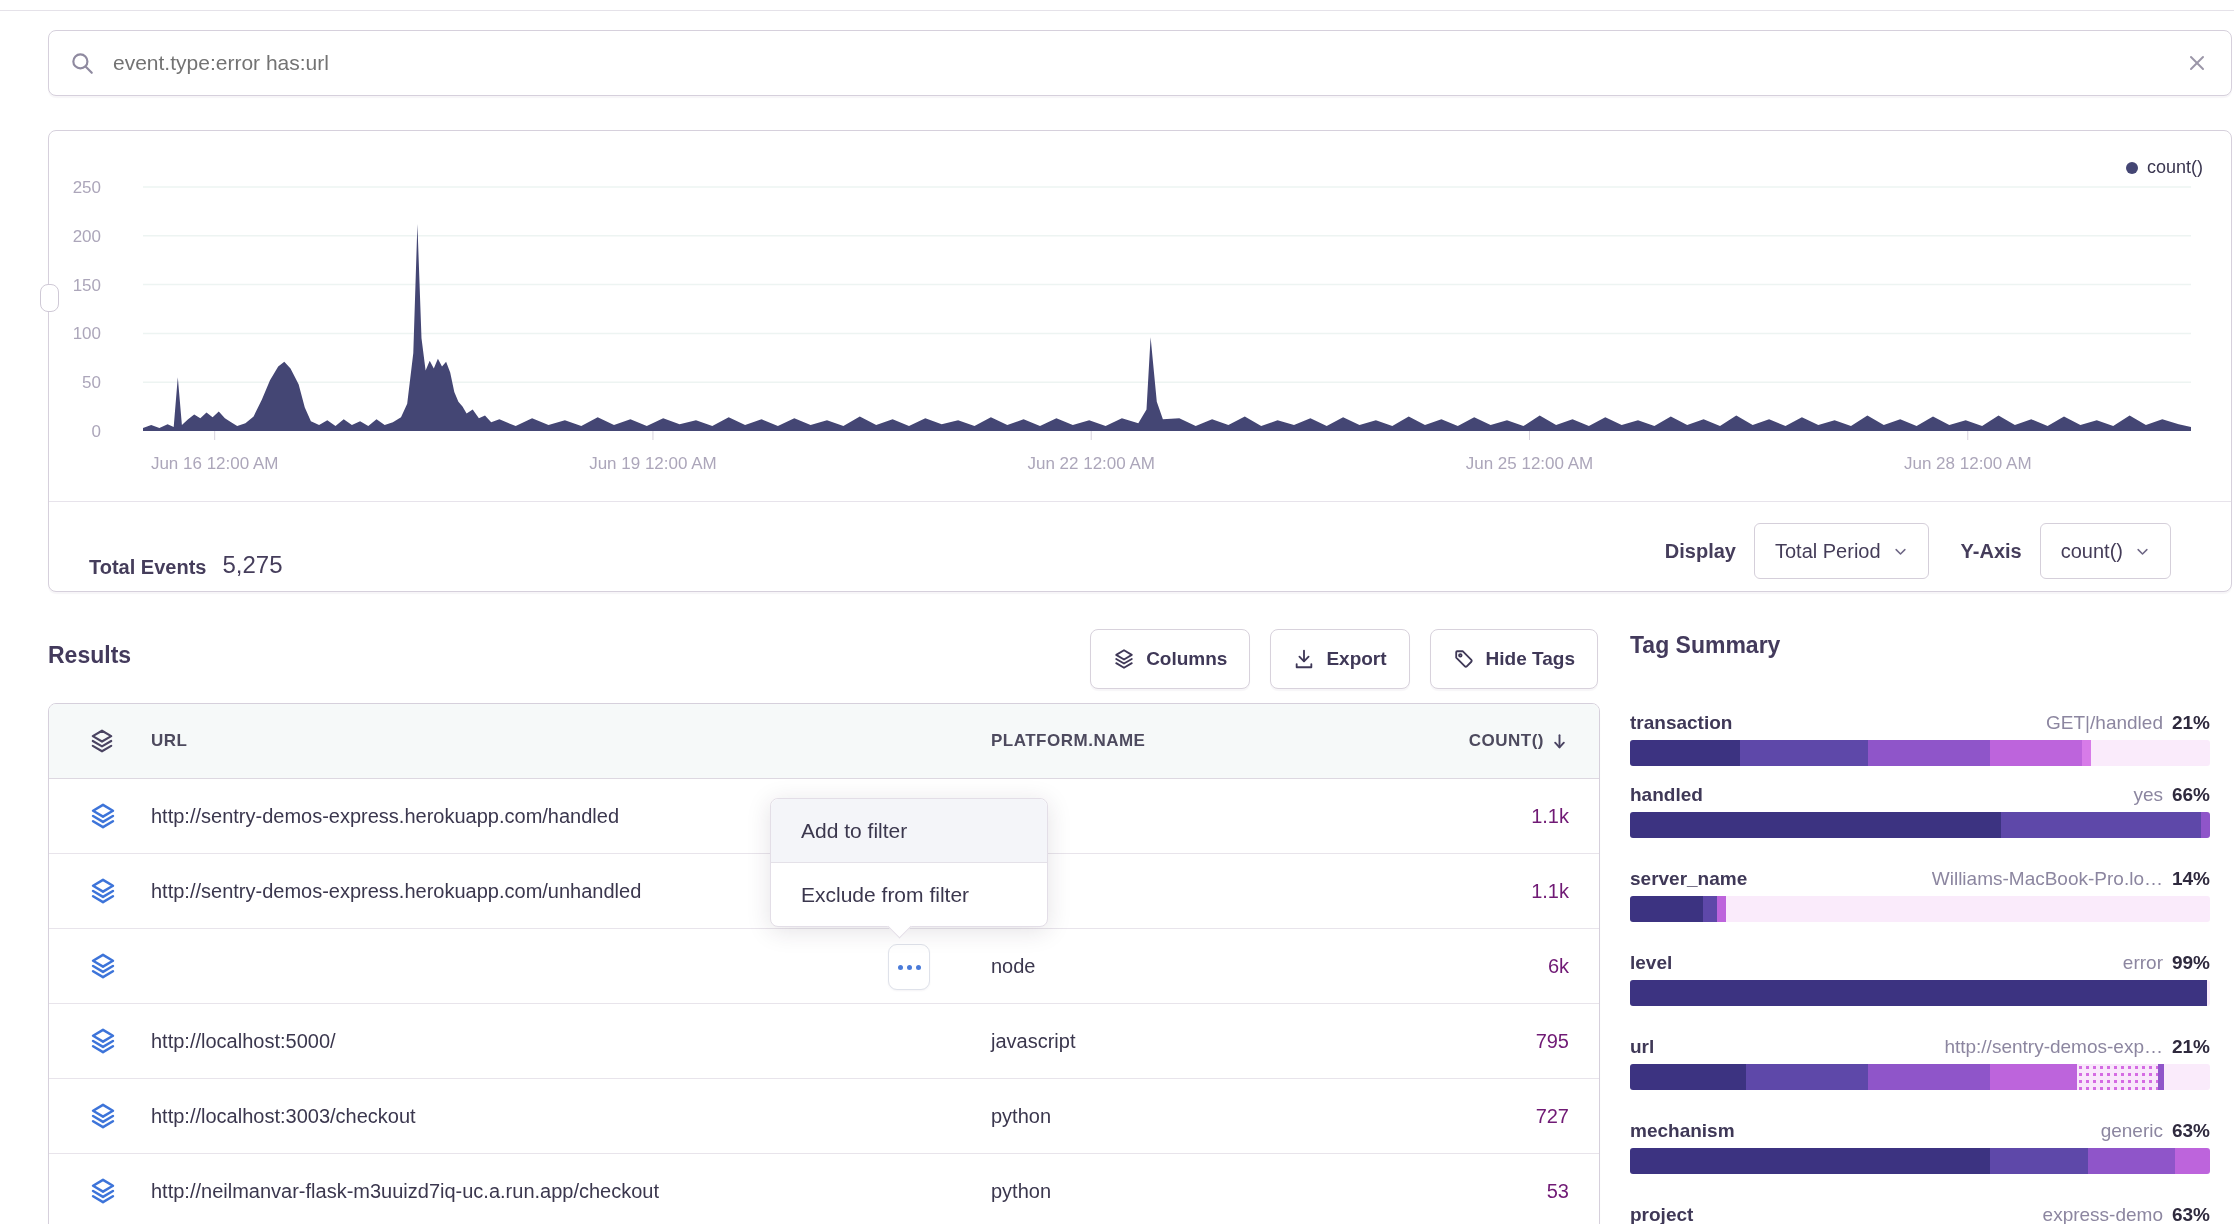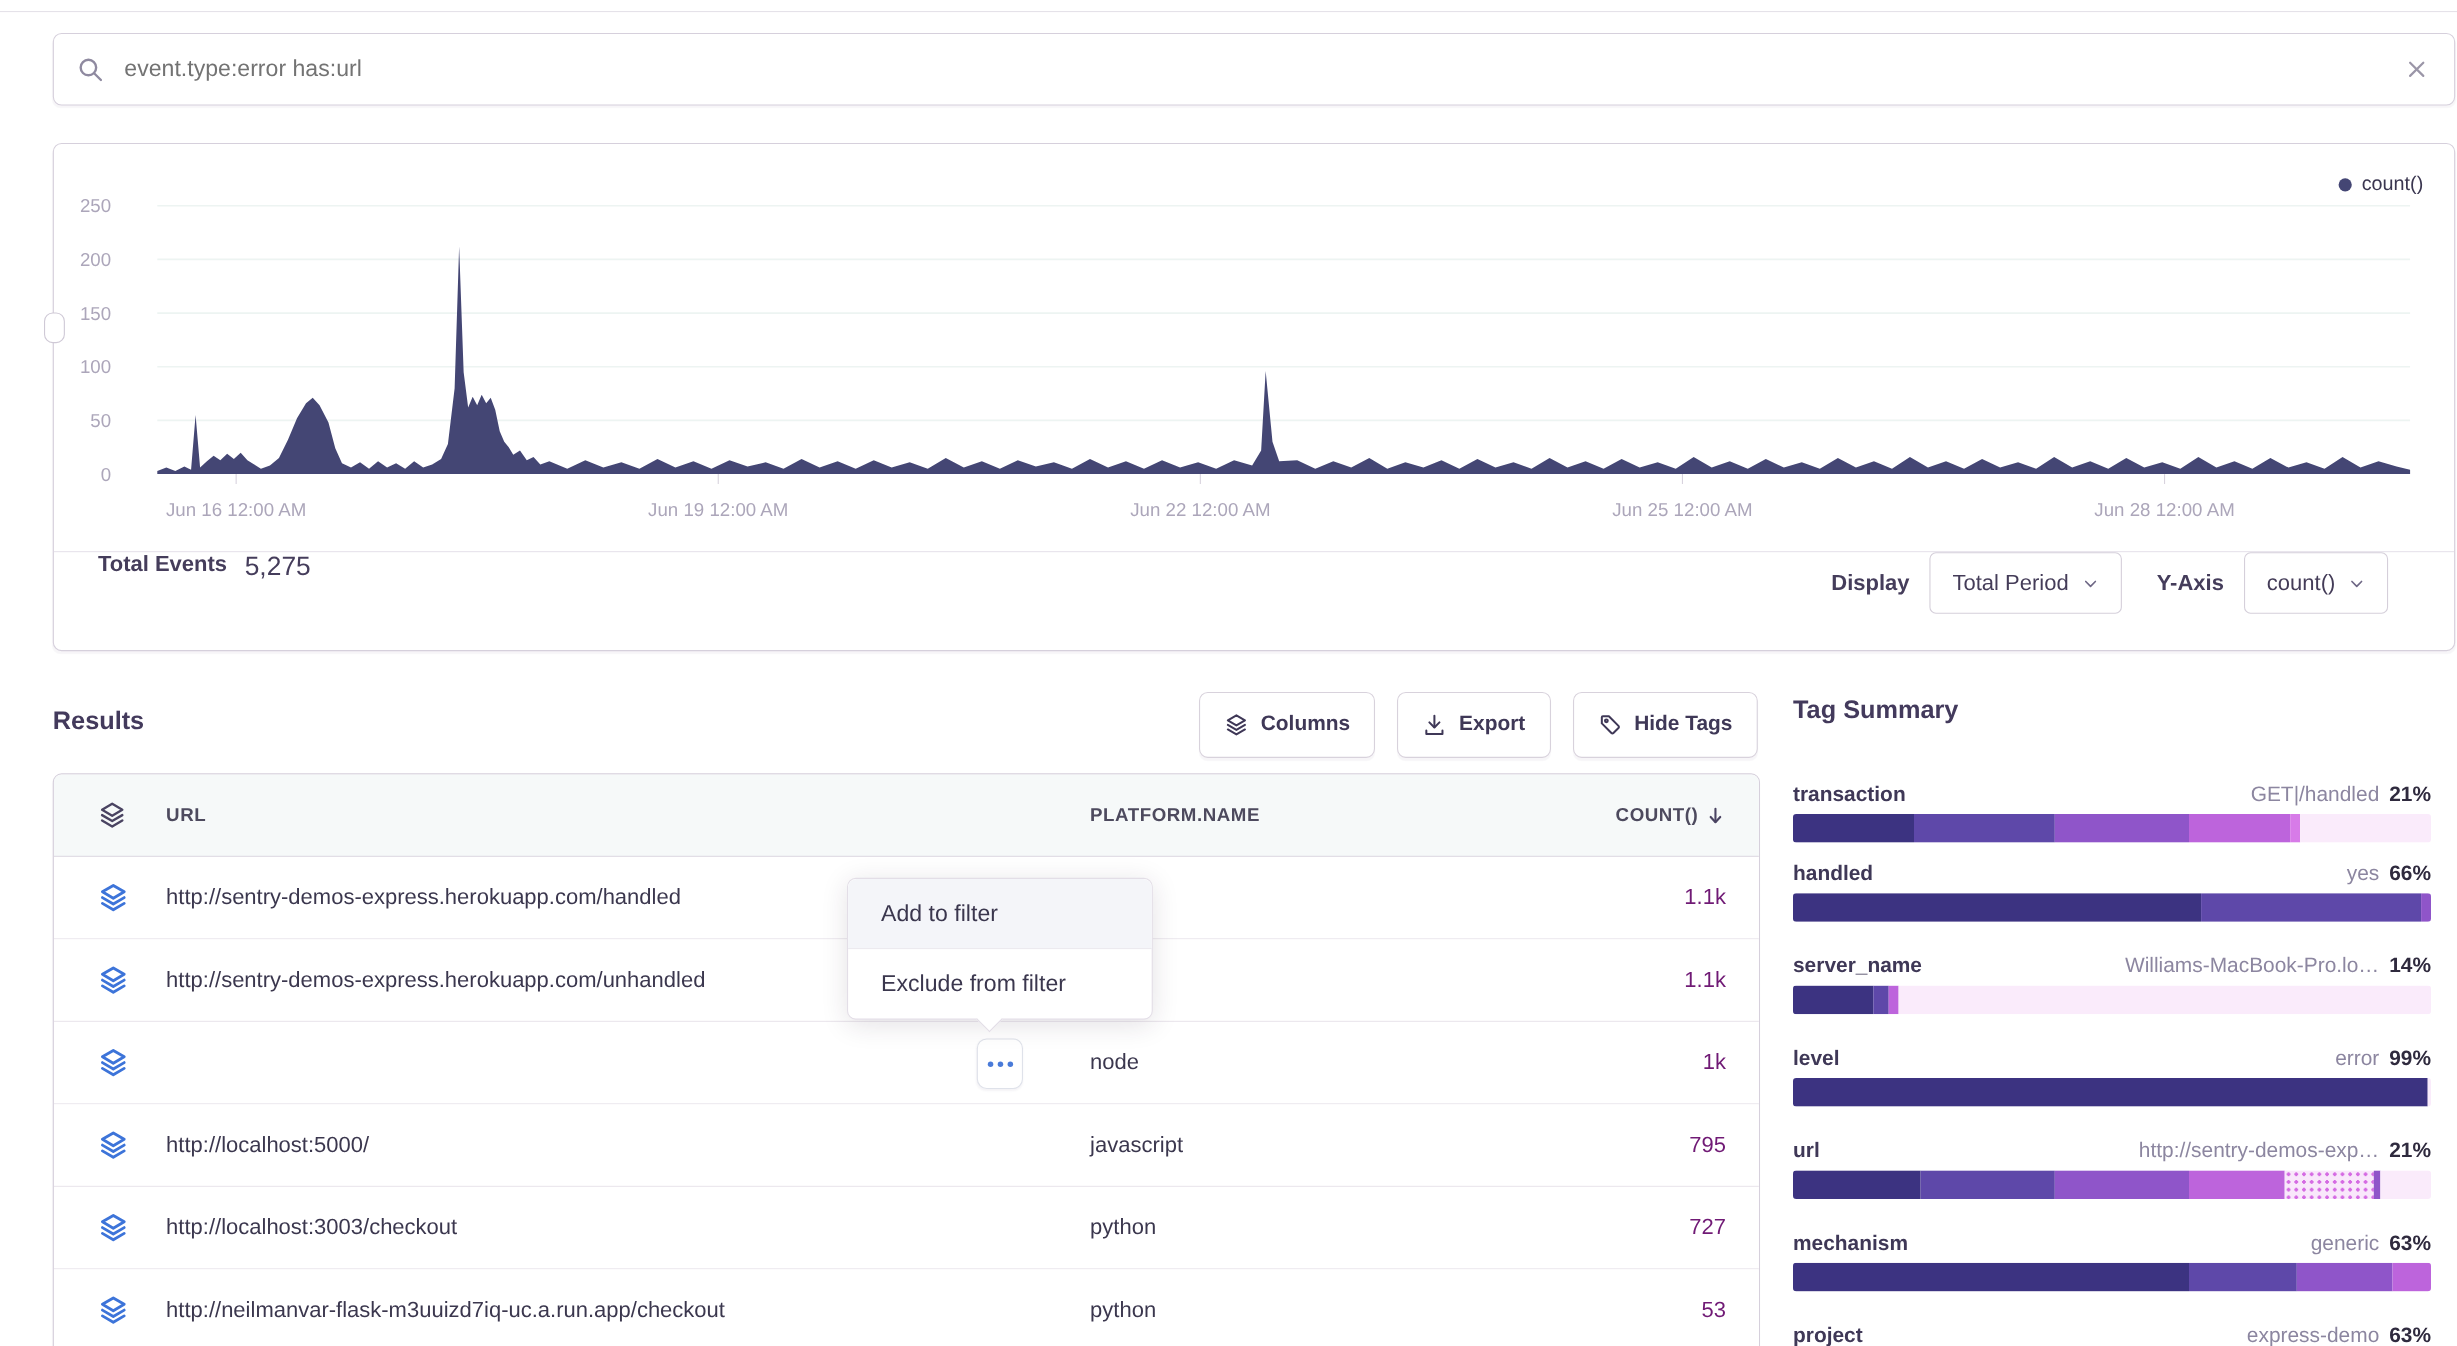--- a/index.html
+++ b/index.html
@@ -15,21 +15,21 @@
         font-family:"Liberation Sans", sans-serif;background:transparent;}
   #search-clear{margin-right:22px;cursor:pointer;flex:0 0 auto;}
   
   #chart-card{left:48px;top:130px;width:2182px;height:460px;}
   #chart-svg{position:absolute;left:0;top:0;width:2182px;height:360px;}
   .ax{font-size:17px;fill:#ACA6BA;font-family:"Liberation Sans", sans-serif;}
   #legend{position:absolute;top:26px;right:28px;display:flex;align-items:center;gap:9px;}
   #legend .dot{width:12px;height:12px;border-radius:50%;}
   #legend .lbl{font-size:18px;color:#3A3650;}
   #chart-footer{position:absolute;left:0;right:0;top:370px;bottom:0;border-top:1px solid #E7E3EB;
-        display:flex;align-items:flex-start;padding:0 40px;}
+        display:flex;align-items:flex-end;padding:12px 40px;}
   .bold-label{font-weight:bold;font-size:20px;color:#453D5B;}
   #total-value{font-size:24px;color:#453D5B;margin-left:16px;}
   #footer-right{margin-left:auto;display:flex;align-items:center;gap:18px;padding-right:20px;}
   .dropdown{height:54px;border:1px solid #D5CFDA;border-radius:6px;background:#fff;display:flex;
         align-items:center;gap:12px;padding:0 20px;font-size:20px;color:#443C58;cursor:pointer;}
   
   #grab-handle{position:absolute;left:40px;top:284px;width:17px;height:26px;background:#fff;
         border:1px solid #CFC9D6;border-radius:8px;cursor:pointer;z-index:3;}
   
   #results-title{position:absolute;left:48px;top:642px;font-size:23px;font-weight:bold;color:#433A5C;}
@@ -237,21 +237,21 @@
             <polyline points="3.5,12 12,17 20.5,12"></polyline>
             <polyline points="3.5,16.5 12,21.5 20.5,16.5"></polyline>
       </svg>
     </span>
     <div class="ellipsis-btn">
           <i></i>
           <i></i>
           <i></i>
         </div>
     <span class="cell-platform">node</span>
-    <span class="cell-count">1k</span>
+    <span class="cell-count">6k</span>
   </div>
 
   <div class="t-row">
     <span class="row-icon">
       <svg width="28" height="30" viewBox="0 0 24 24" fill="none" stroke="#3D74D9" stroke-width="2.2" stroke-linecap="round" stroke-linejoin="round">
         <path d="M12 2.5 L20.5 7.5 L12 12.5 L3.5 7.5 Z"></path>
             <polyline points="3.5,12 12,17 20.5,12"></polyline>
             <polyline points="3.5,16.5 12,21.5 20.5,16.5"></polyline>
       </svg>
     </span>

